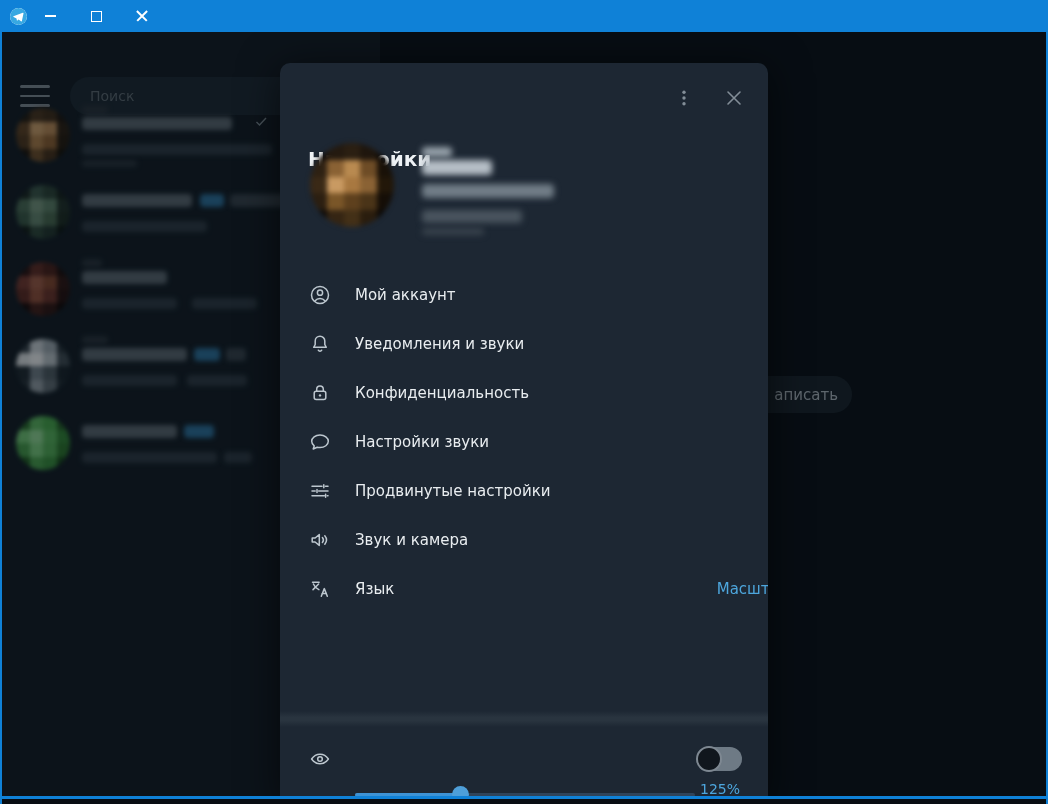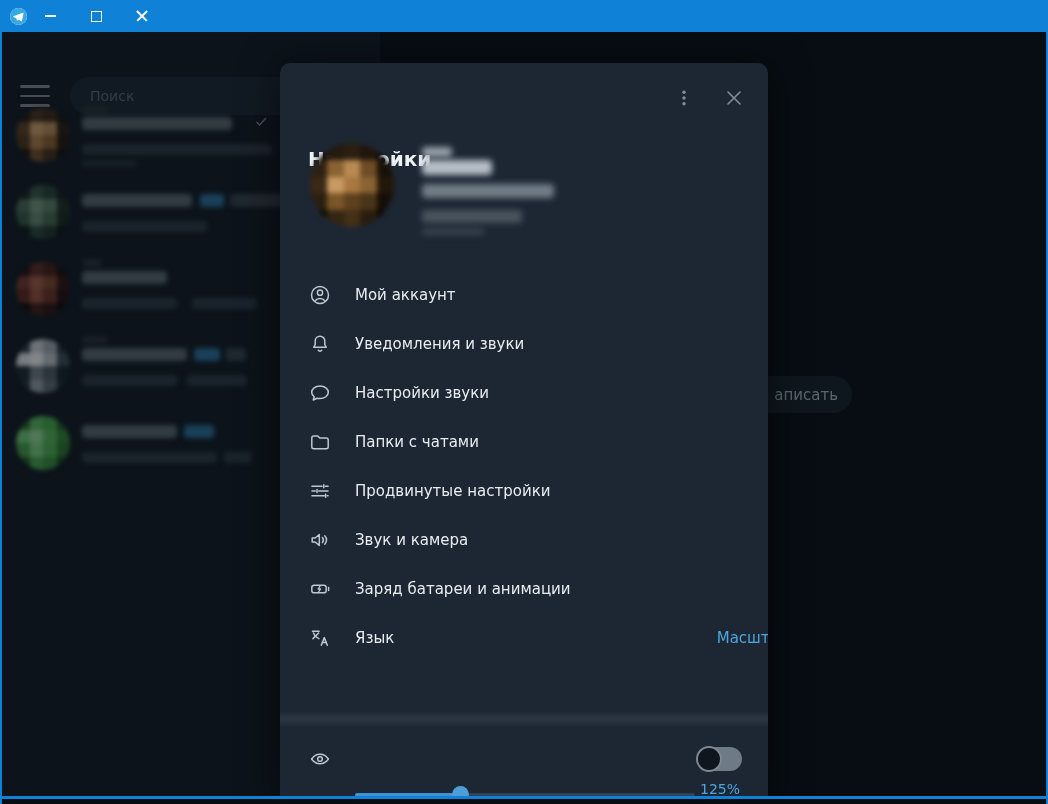--- a/index.html
+++ b/index.html
@@ -322,59 +322,53 @@
     </div>
 
     <div class="menu-item">
       <svg class="menu-icon" viewBox="0 0 24 24" fill="none" stroke="currentColor" stroke-width="1.5" stroke-linecap="round" stroke-linejoin="round">
         <path d="M12 4.2a4.8 4.8 0 0 0-4.8 4.8v3.5l-1.5 2.8h12.6l-1.5-2.8V9A4.8 4.8 0 0 0 12 4.2z"></path>
           <path d="M10.3 18.2a1.9 1.9 0 0 0 3.4 0"></path>
       </svg>
       <span class="menu-label">Уведомления и звуки</span>
     </div>
 
+    <div class="menu-item">
+      <svg class="menu-icon" viewBox="0 0 24 24" fill="none" stroke="currentColor" stroke-width="1.5" stroke-linecap="round">
+        <rect x="6.2" y="10.3" width="11.6" height="8.2" rx="2"></rect>
+          <path d="M8.7 10.3V8.2a3.3 3.3 0 0 1 6.6 0v2.1"></path>
+          <circle cx="12" cy="14.4" r="1.2" fill="currentColor" stroke="none"></circle>
+      </svg>
+      <span class="menu-label">Конфиденциальность</span>
+    </div>
 
     <div class="menu-item">
       <svg class="menu-icon" viewBox="0 0 24 24" fill="none" stroke="currentColor" stroke-width="1.5" stroke-linecap="round" stroke-linejoin="round">
         <path d="M12 5c4.6 0 8.3 2.8 8.3 6.3s-3.7 6.3-8.3 6.3c-1 0-1.9-.1-2.8-.4L5.2 19l1-3.1c-1.6-1.2-2.5-2.8-2.5-4.6C3.7 7.8 7.4 5 12 5z"></path>
       </svg>
       <span class="menu-label">Настройки звуки</span>
     </div>
 
-    <div class="menu-item">
-      <svg class="menu-icon" viewBox="0 0 24 24" fill="none" stroke="currentColor" stroke-width="1.5" stroke-linecap="round" stroke-linejoin="round">
-        <path d="M3.8 8a2 2 0 0 1 2-2h4l2 2h6.4a2 2 0 0 1 2 2v6.8a2 2 0 0 1-2 2H5.8a2 2 0 0 1-2-2z"></path>
-      </svg>
-      <span class="menu-label">Папки с чатами</span>
-    </div>
 
     <div class="menu-item">
       <svg class="menu-icon" viewBox="0 0 24 24" fill="none" stroke="currentColor" stroke-width="1.5" stroke-linecap="round">
         <path d="M4 7.3h10M17.5 7.3H20M15.8 5.8v3M4 12h3.2M10.6 12H20M9 10.5v3M4 16.7h12.2M19.3 16.7H20M17.6 15.2v3"></path>
       </svg>
       <span class="menu-label">Продвинутые настройки</span>
     </div>
 
     <div class="menu-item">
       <svg class="menu-icon" viewBox="0 0 24 24" fill="none" stroke="currentColor" stroke-width="1.5" stroke-linecap="round" stroke-linejoin="round">
         <path d="M4.2 10v4h2.9l4.2 3.4V6.6L7.1 10z"></path>
           <path d="M14.4 9.5a3.9 3.9 0 0 1 0 5"></path>
           <path d="M16.8 7.8a6.6 6.6 0 0 1 0 8.4"></path>
       </svg>
       <span class="menu-label">Звук и камера</span>
     </div>
 
-    <div class="menu-item">
-      <svg class="menu-icon" viewBox="0 0 24 24" fill="none" stroke="currentColor" stroke-width="1.5" stroke-linecap="round" stroke-linejoin="round">
-        <rect x="3.8" y="8.2" width="14.4" height="7.6" rx="2.4"></rect>
-          <path d="M20.6 10.5v3"></path>
-          <path d="M11.9 9.4l-1.8 2.6h2.5l-1.8 2.6" stroke-width="1.3"></path>
-      </svg>
-      <span class="menu-label">Заряд батареи и анимации</span>
-    </div>
 
     <div class="menu-item">
       <svg class="menu-icon" viewBox="0 0 24 24" fill="none" stroke="currentColor" stroke-width="1.5" stroke-linecap="round" stroke-linejoin="round">
         <path d="M4.5 5.2h6.6"></path>
           <path d="M10.6 7L5 12.6"></path>
           <path d="M5.4 7c1.2 2.8 3.1 4.6 5.5 5.6"></path>
           <path d="M13.3 19.2l3-7.6 3 7.6"></path>
           <path d="M14.4 16.6h3.8"></path>
       </svg>
       <span class="menu-label">Язык</span>

